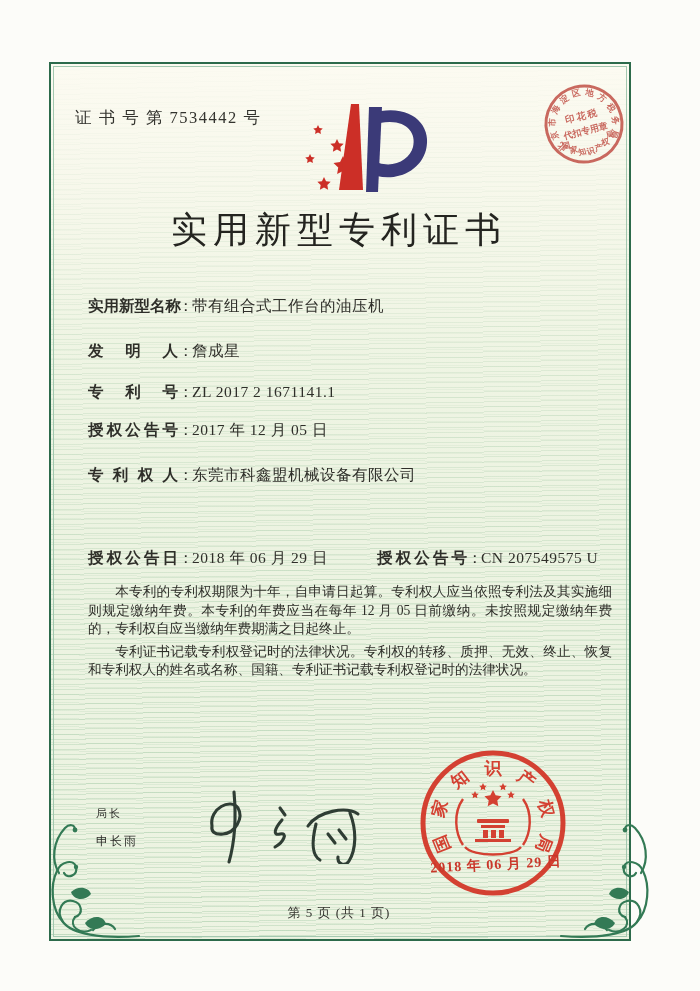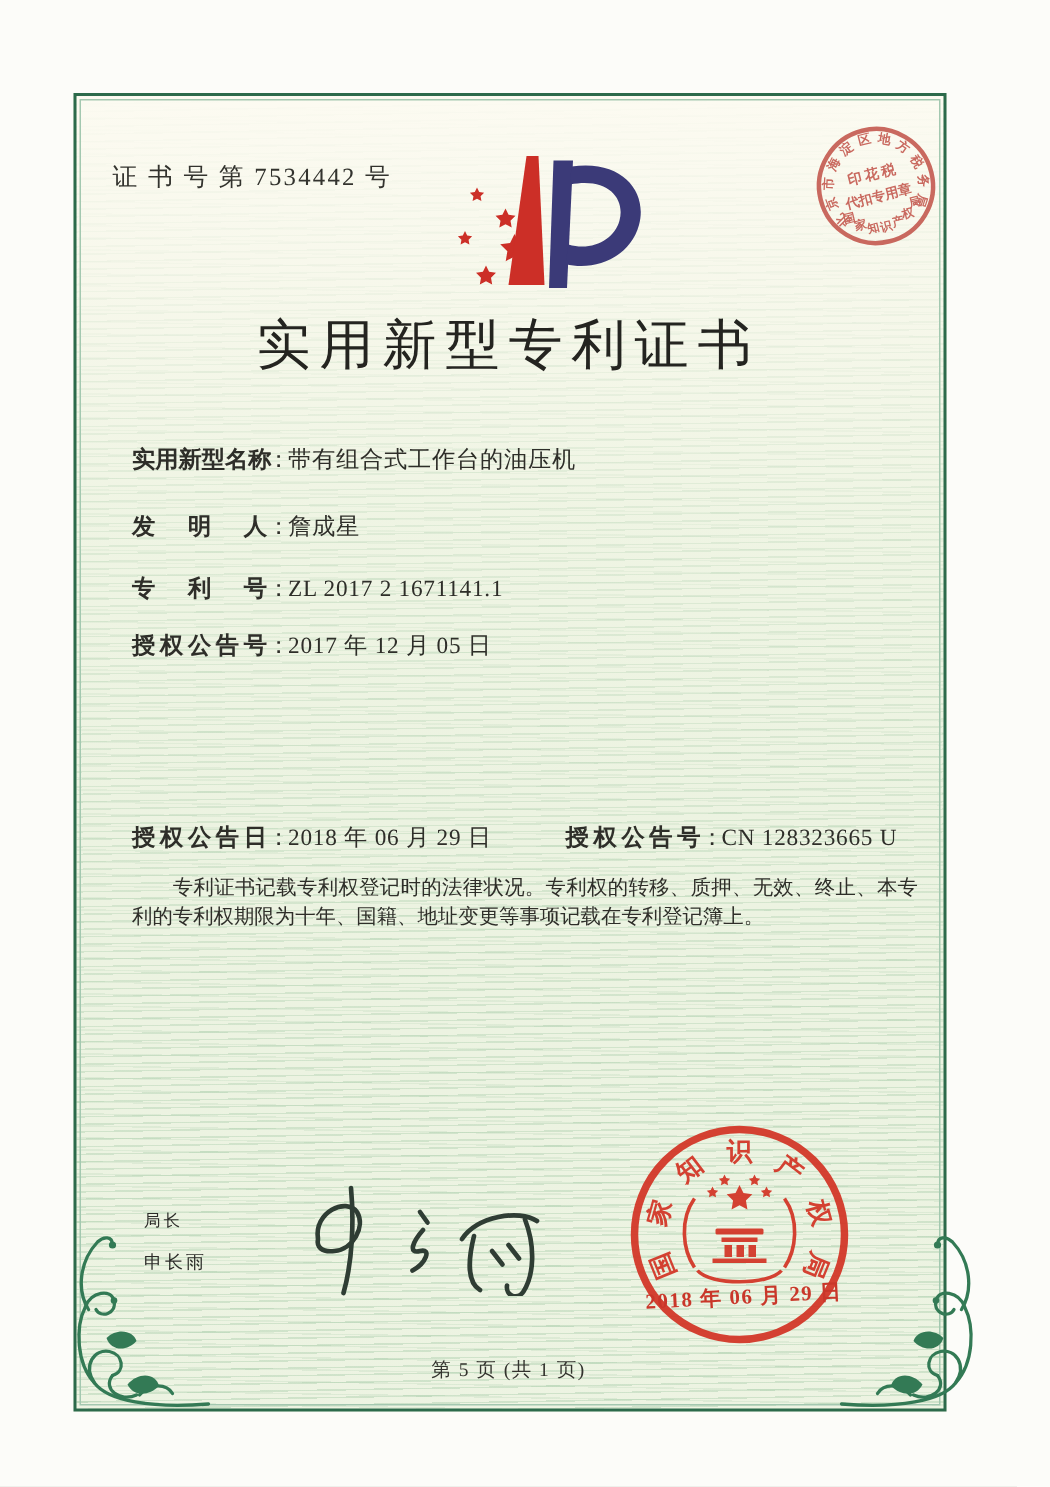--- a/index.html
+++ b/index.html
@@ -156,29 +156,33 @@
   </div>
   <div class="row" style="top:341px">
     <span class="flabel">发明人</span><span class="fcolon">：</span><span class="fvalue">詹成星</span>
   </div>
   <div class="row" style="top:382px">
     <span class="flabel">专利号</span><span class="fcolon">：</span><span class="fvalue">ZL 2017 2 1671141.1</span>
   </div>
   <div class="row" style="top:420px">
     <span class="flabel">授权公告号</span><span class="fcolon">：</span><span class="fvalue">2017 年 12 月 05 日</span>
   </div>
+  <div class="row" style="top:465px">
+    <span class="flabel">专利权人</span><span class="fcolon">：</span><span class="fvalue">东莞市科鑫盟机械设备有限公司</span>
+  </div>
   <div class="row" style="top:548px">
     <span class="flabel">授权公告日</span><span class="fcolon">：</span><span class="fvalue">2018 年 06 月 29 日</span>
     <span class="grant-right">
-      <span class="flabel">授权公告号</span><span class="fcolon">：</span><span class="fvalue">CN 128323665 U</span>
+      <span class="flabel">授权公告号</span><span class="fcolon">：</span><span class="fvalue">CN 207549575 U</span>
     </span>
   </div>
 
   <div class="abs body-text">
-    <p>专利证书记载专利权登记时的法律状况。专利权的转移、质押、无效、终止、本专利的专利权期限为十年、国籍、地址变更等事项记载在专利登记簿上。</p>
+    <p>本专利的专利权期限为十年，自申请日起算。专利权人应当依照专利法及其实施细则规定缴纳年费。本专利的年费应当在每年 12 月 05 日前缴纳。未按照规定缴纳年费的，专利权自应当缴纳年费期满之日起终止。</p>
+    <p>专利证书记载专利权登记时的法律状况。专利权的转移、质押、无效、终止、恢复和专利权人的姓名或名称、国籍、专利证书记载专利权登记时的法律状况。</p>
   </div>
 
   <div class="abs signoff-title">局长</div>
   <div class="abs signoff-name">申长雨</div>
 
   <svg class="abs signature" width="165" height="78" viewBox="0 0 165 78">
     <g stroke="#2f3d34" stroke-width="3.1" fill="none" stroke-linecap="round" stroke-linejoin="round">
       <path d="M14,40 C11,22 33,12 40,22 C46,32 37,47 25,48 C16,49 13,45 14,40"></path>
       <path d="M36,6 C38,28 37,55 31,76"></path>
       <path d="M82,22 l5,7"></path>

